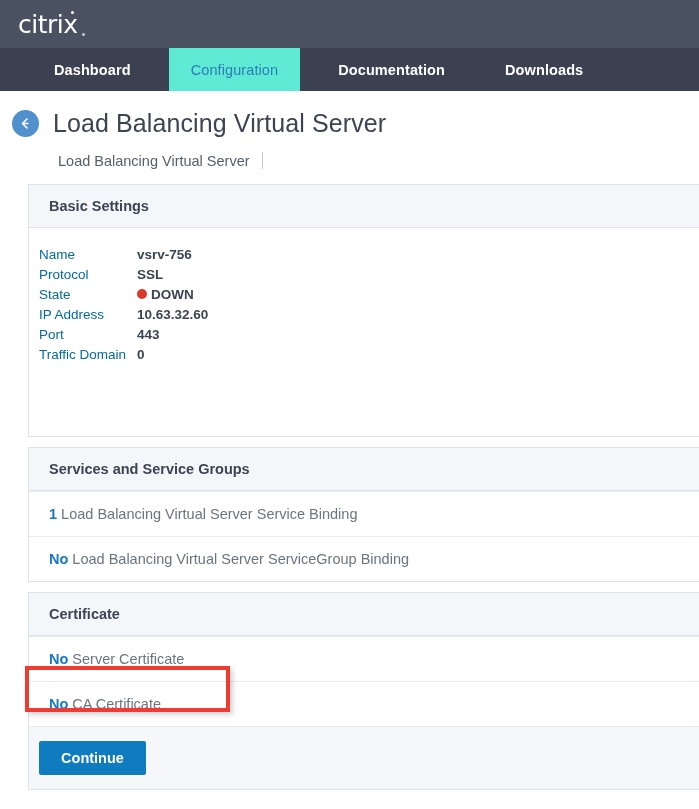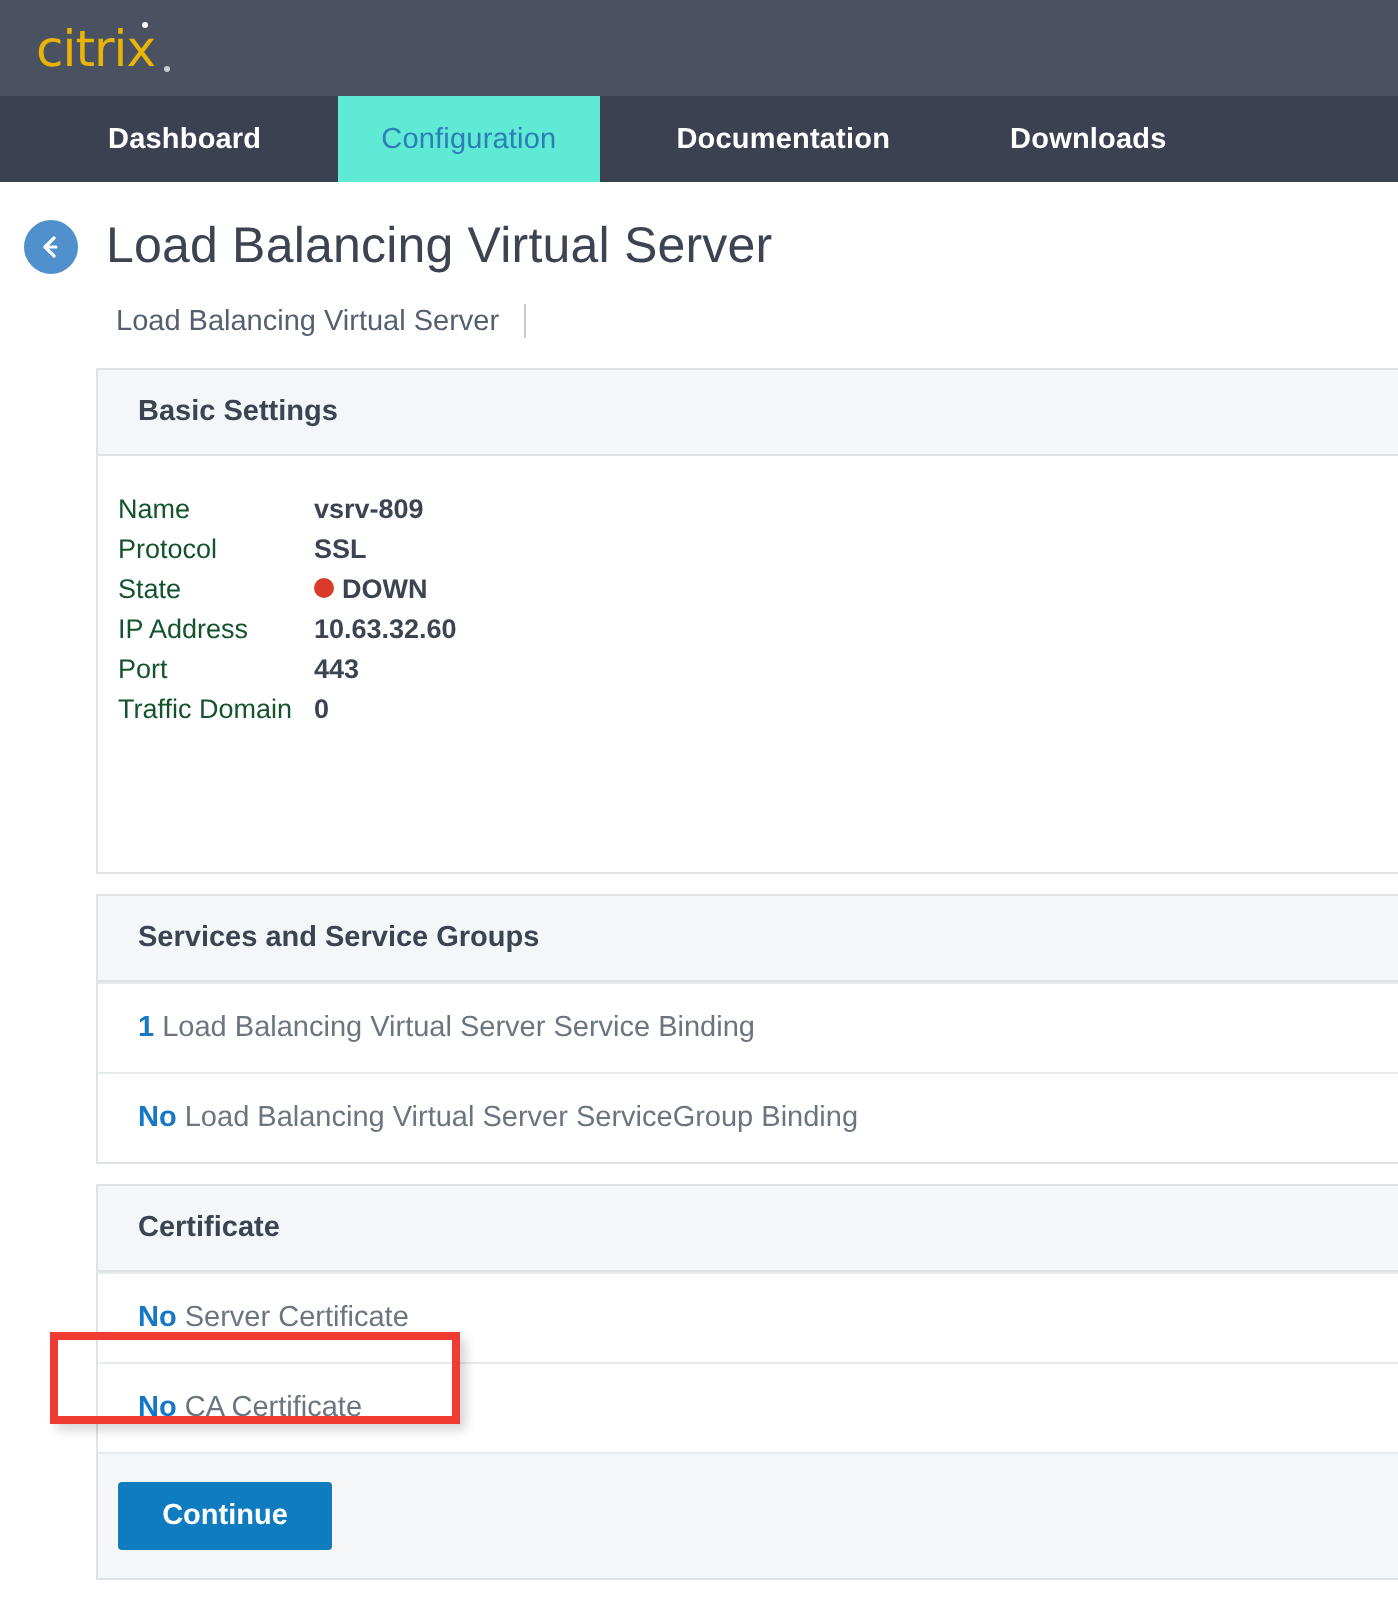--- a/index.html
+++ b/index.html
@@ -21,21 +21,21 @@
     background: #4a5160;
     display: flex;
     align-items: center;
     padding-left: 18px;
     box-sizing: border-box;
   }
   .logo {
     position: relative;
     font-size: 25px;
     letter-spacing: -0.5px;
-    color: #eab308;
+    color: #ffffff;
     font-family: "DejaVu Sans", sans-serif;
     font-weight: 400;
     line-height: 1;
     display: inline-block;
   }
   .logo .logo-dot {
     position: absolute;
     width: 3px;
     height: 3px;
     background: #ffffff;
@@ -130,21 +130,21 @@
     margin: 0 12px;
   }
   .crumb-link {
     color: #1478c7;
     font-weight: 600;
     cursor: pointer;
   }
 
   
   .panels {
-    margin-left: 48px;
+    margin-left: 28px;
     margin-top: 15px;
   }
   .panel {
     border: 1px solid #dfe3e8;
     background: #ffffff;
     box-sizing: border-box;
     width: 700px;
   }
   .panel + .panel {
     margin-top: 10px;
@@ -164,21 +164,21 @@
     height: 208px;
     box-sizing: border-box;
   }
   .bs-row {
     display: flex;
     align-items: center;
     height: 20px;
   }
   .bs-label {
     width: 98px;
-    color: #14532d;
+    color: #0369a1;
     font-size: 13.5px;
     flex: 0 0 auto;
   }
   .bs-value {
     color: #3c4451;
     font-size: 13.5px;
     font-weight: 700;
     display: flex;
     align-items: center;
   }
@@ -273,21 +273,21 @@
     <span class="crumb-sep"></span>
   </div>
 
   <div class="panels">
 
     <div class="panel">
       <div class="panel-head">Basic Settings</div>
       <div class="bs-body">
         <div class="bs-row">
           <div class="bs-label">Name</div>
-          <div class="bs-value">vsrv-809</div>
+          <div class="bs-value">vsrv-756</div>
         </div>
         <div class="bs-row">
           <div class="bs-label">Protocol</div>
           <div class="bs-value">SSL</div>
         </div>
         <div class="bs-row">
           <div class="bs-label">State</div>
           <div class="bs-value">
             <span class="state-dot"></span>
             <span>DOWN</span>

